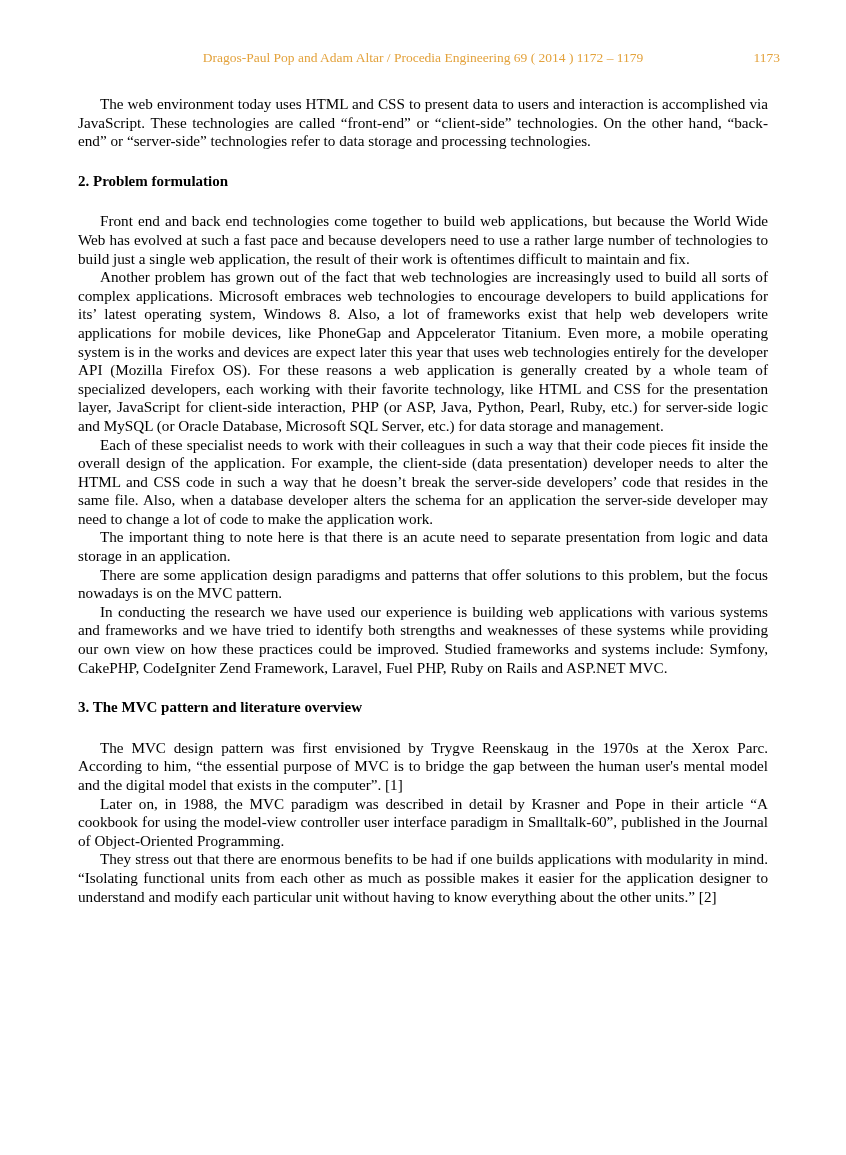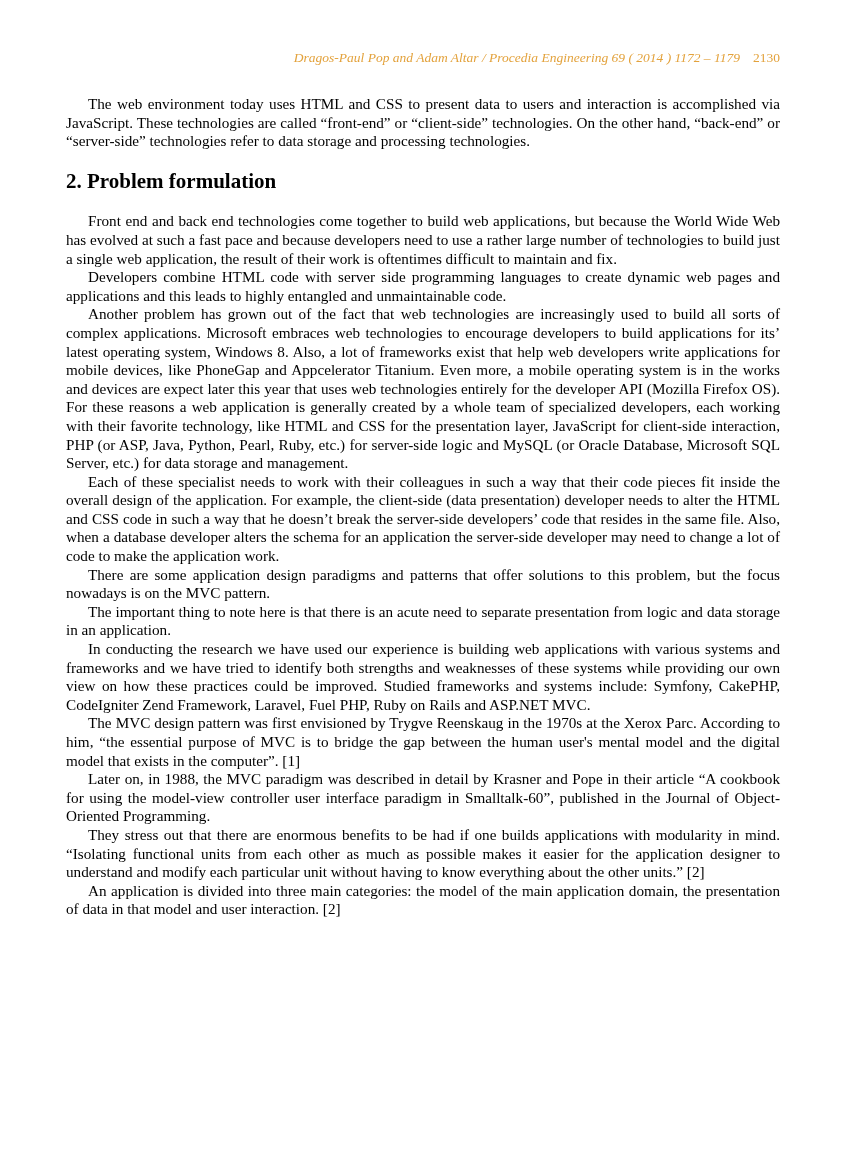--- a/index.html
+++ b/index.html
@@ -28,74 +28,72 @@
   }
   .running-head {
     position: relative;
     height: 18px;
     margin-bottom: 27px;
     font-size: 13.5px;
     color: var(--header-color);
   }
   .citation {
     display: block;
-    text-align: right;
-    font-style: italic;
+    text-align: center;
     padding: 0 40px;
     white-space: nowrap;
   }
   .page-number {
     position: absolute;
     right: 0;
     top: 0;
     font-style: normal;
   }
   .document-body {
     font-size: 15.2px;
     line-height: 18.6px;
     text-align: justify;
   }
   .body-paragraph {
     margin: 0;
     text-indent: 22px;
   }
   .section-heading {
-    font-size: 21px;
+    font-size: 15px;
     font-weight: bold;
     margin: 21px 0 22px 0;
     text-align: left;
     text-indent: 0;
     line-height: 18.6px;
   }
-  section { margin: 0; }
+  section { margin: 12px; }
 </style>
 </head>
 <body>
 
 <div class="page">
   <header class="running-head">
     <span class="citation">Dragos-Paul Pop and Adam Altar / Procedia Engineering 69 ( 2014 ) 1172 – 1179</span>
-    <span class="page-number">2130</span>
+    <span class="page-number">1173</span>
   </header>
 
   <main class="document-body">
 
   <section>
         <p class="body-paragraph">The web environment today uses HTML and CSS to present data to users and interaction is accomplished via JavaScript. These technologies are called “front-end” or “client-side” technologies. On the other hand, “back-end” or “server-side” technologies refer to data storage and processing technologies.</p>
       </section>
       <section>
         <h2 class="section-heading">2. Problem formulation</h2>
         <p class="body-paragraph">Front end and back end technologies come together to build web applications, but because the World Wide Web has evolved at such a fast pace and because developers need to use a rather large number of technologies to build just a single web application, the result of their work is oftentimes difficult to maintain and fix.</p>
-        <p class="body-paragraph">Developers combine HTML code with server side programming languages to create dynamic web pages and applications and this leads to highly entangled and unmaintainable code.</p>
         <p class="body-paragraph">Another problem has grown out of the fact that web technologies are increasingly used to build all sorts of complex applications. Microsoft embraces web technologies to encourage developers to build applications for its’ latest operating system, Windows 8. Also, a lot of frameworks exist that help web developers write applications for mobile devices, like PhoneGap and Appcelerator Titanium. Even more, a mobile operating system is in the works and devices are expect later this year that uses web technologies entirely for the developer API (Mozilla Firefox OS). For these reasons a web application is generally created by a whole team of specialized developers, each working with their favorite technology, like HTML and CSS for the presentation layer, JavaScript for client-side interaction, PHP (or ASP, Java, Python, Pearl, Ruby, etc.) for server-side logic and MySQL (or Oracle Database, Microsoft SQL Server, etc.) for data storage and management.</p>
         <p class="body-paragraph">Each of these specialist needs to work with their colleagues in such a way that their code pieces fit inside the overall design of the application. For example, the client-side (data presentation) developer needs to alter the HTML and CSS code in such a way that he doesn’t break the server-side developers’ code that resides in the same file. Also, when a database developer alters the schema for an application the server-side developer may need to change a lot of code to make the application work.</p>
+        <p class="body-paragraph">The important thing to note here is that there is an acute need to separate presentation from logic and data storage in an application.</p>
         <p class="body-paragraph">There are some application design paradigms and patterns that offer solutions to this problem, but the focus nowadays is on the MVC pattern.</p>
-        <p class="body-paragraph">The important thing to note here is that there is an acute need to separate presentation from logic and data storage in an application.</p>
         <p class="body-paragraph">In conducting the research we have used our experience is building web applications with various systems and frameworks and we have tried to identify both strengths and weaknesses of these systems while providing our own view on how these practices could be improved. Studied frameworks and systems include: Symfony, CakePHP, CodeIgniter Zend Framework, Laravel, Fuel PHP, Ruby on Rails and ASP.NET MVC.</p>
       </section>
       <section>
+        <h2 class="section-heading">3. The MVC pattern and literature overview</h2>
         <p class="body-paragraph">The MVC design pattern was first envisioned by Trygve Reenskaug in the 1970s at the Xerox Parc. According to him, “the essential purpose of MVC is to bridge the gap between the human user's mental model and the digital model that exists in the computer”. [1]</p>
         <p class="body-paragraph">Later on, in 1988, the MVC paradigm was described in detail by Krasner and Pope in their article “A cookbook for using the model-view controller user interface paradigm in Smalltalk-60”, published in the Journal of Object-Oriented Programming.</p>
         <p class="body-paragraph">They stress out that there are enormous benefits to be had if one builds applications with modularity in mind. “Isolating functional units from each other as much as possible makes it easier for the application designer to understand and modify each particular unit without having to know everything about the other units.” [2]</p>
-        <p class="body-paragraph">An application is divided into three main categories: the model of the main application domain, the presentation of data in that model and user interaction. [2]</p>
       </section>
     </main>
 </div>
 
 </body></html>

